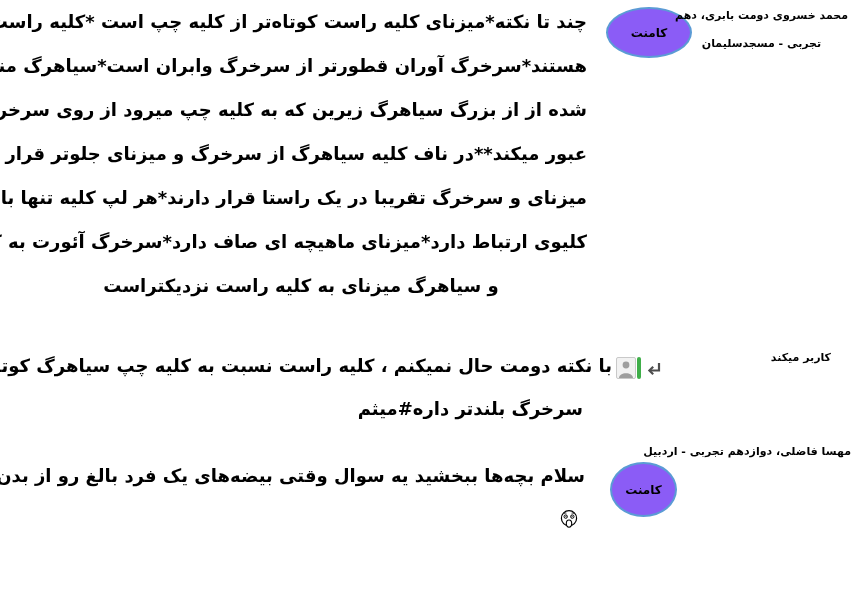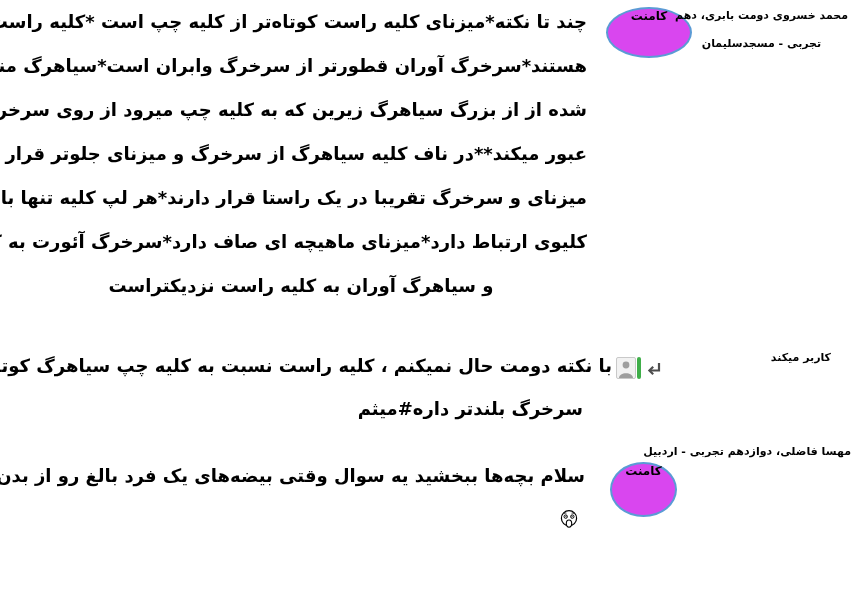--- a/index.html
+++ b/index.html
@@ -23,25 +23,25 @@
   .c1{top:0;right:264px;width:572px;text-align:center;line-height:44px;}
   .c2l1{top:344px;right:239px;text-align:right;line-height:43px;}
   .c2l2{top:387px;right:268px;text-align:left;line-height:43px;}
   .c3{top:454px;right:266px;text-align:right;line-height:43px;}
   .ctext .line{white-space:nowrap;}
   
   .oval{
     position:absolute;
     border:2px solid #5B9BD5;
     border-radius:50%;
-    display:flex;align-items:flex-start;justify-content:center;
+    display:flex;align-items:center;justify-content:center;
     direction:rtl;
     font-size:12px;font-weight:700;color:#000;
     box-sizing:border-box;
-    background:#d946ef;
+    background:#8b5cf6;
   }
   .oval1{left:606px;top:7px;width:86px;height:51px;}
   .oval3{left:610px;top:462px;width:67px;height:55px;}
   
   .author{
     position:absolute;
     direction:rtl;
     font-size:11px;font-weight:700;color:#000;
     text-align:center;
     line-height:28px;
@@ -74,21 +74,21 @@
 
 <div class="page">
 
   <div class="ctext c1">
     <div class="line">چند تا نکته*میزنای کلیه راست کوتاه‌تر از کلیه چپ است *کلیه راست از قلب</div>
     <div class="line">هستند*سرخرگ آوران قطورتر از سرخرگ وابران است*سیاهرگ منشعب</div>
     <div class="line">شده از از بزرگ سیاهرگ زیرین که به کلیه چپ میرود از روی سرخرگ آئورت</div>
     <div class="line">عبور میکند**در ناف کلیه سیاهرگ از سرخرگ و میزنای جلوتر قرار گرفته*</div>
     <div class="line">میزنای و سرخرگ تقریبا در یک راستا قرار دارند*هر لپ کلیه تنها با یک هرم</div>
     <div class="line">کلیوی ارتباط دارد*میزنای ماهیچه ای صاف دارد*سرخرگ آئورت به کلیه چپ</div>
-    <div class="line">و سیاهرگ آوران به کلیه راست نزدیکتراست</div>
+    <div class="line">و سیاهرگ میزنای به کلیه راست نزدیکتراست</div>
   </div>
 
   <div class="oval oval1">
     <span>کامنت</span>
   </div>
   <div class="author author1">
     <div>محمد خسروی دومت بابری، دهم</div>
     <div>تجربی - مسجدسلیمان</div>
   </div>
 

